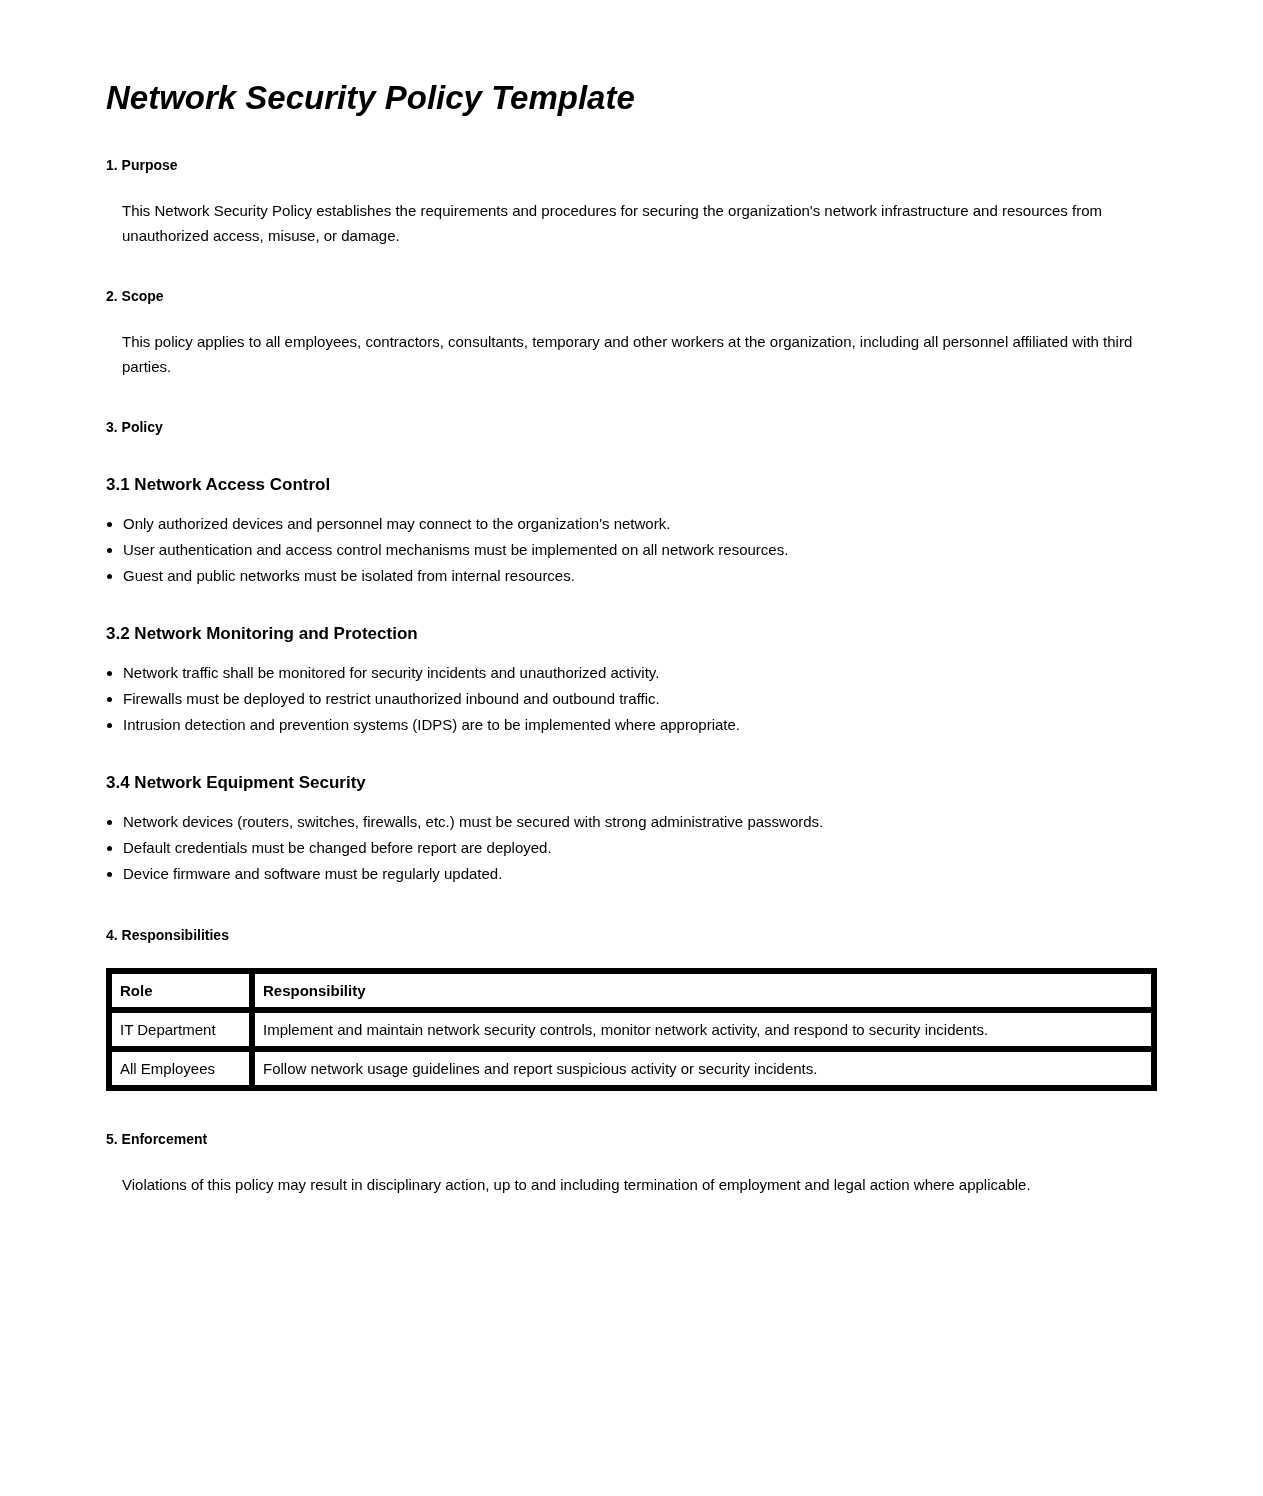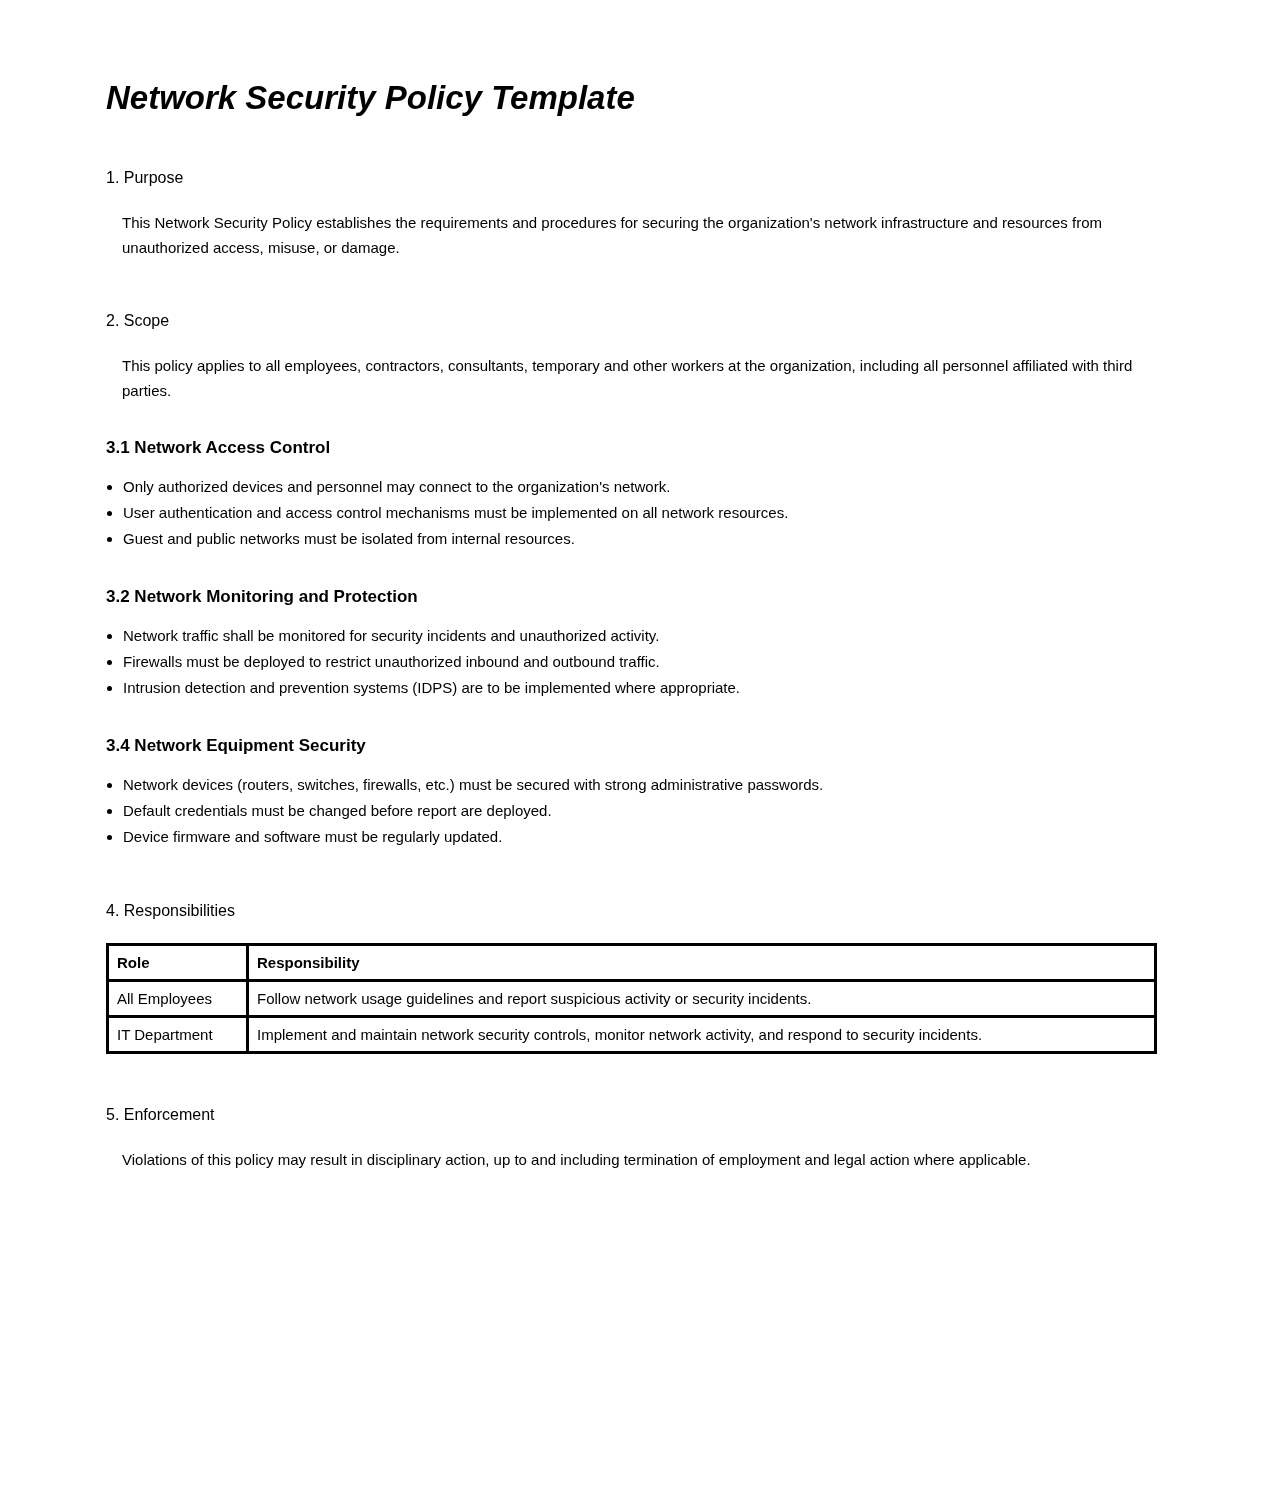--- a/index.html
+++ b/index.html
@@ -18,24 +18,24 @@
     padding: 79px 0 230px;
   }
   h1 {
     font-size: 33px;
     line-height: 38px;
     font-weight: 700;
     margin: 0 0 2px;
     font-style: italic;
   }
   h2 {
-    font-size: 16px;
+    font-size: 14px;
     line-height: 25px;
-    font-weight: 400;
-    margin: 48px 0 20px;
+    font-weight: 700;
+    margin: 36px 0 20px;
   }
   h3 {
     font-size: 17px;
     line-height: 20px;
     font-weight: 700;
     margin: 35px 0 14px;
   }
   p {
     font-size: 15px;
     line-height: 25px;
@@ -49,21 +49,21 @@
   li {
     font-size: 15px;
     line-height: 26px;
   }
   table {
     width: 100%;
     border-collapse: collapse;
     margin: 14px 0 16px;
   }
   th, td {
-    border: 3px solid #000000;
+    border: 6px solid #000000;
     padding: 8px;
     font-size: 15px;
     line-height: 17px;
     text-align: left;
     vertical-align: middle;
   }
   th {
     font-weight: 700;
   }
   .col-role {
@@ -81,20 +81,21 @@
     <h2>1. Purpose</h2>
     <p>This Network Security Policy establishes the requirements and procedures for securing the organization's network infrastructure and resources from unauthorized access, misuse, or damage.</p>
   </section>
 
   <section>
     <h2>2. Scope</h2>
     <p>This policy applies to all employees, contractors, consultants, temporary and other workers at the organization, including all personnel affiliated with third parties.</p>
   </section>
 
   <section>
+    <h2>3. Policy</h2>
 
     <div>
       <h3>3.1 Network Access Control</h3>
       <ul>
         <li>Only authorized devices and personnel may connect to the organization's network.</li>
         <li>User authentication and access control mechanisms must be implemented on all network resources.</li>
         <li>Guest and public networks must be isolated from internal resources.</li>
       </ul>
     </div>
 
@@ -122,26 +123,26 @@
     <h2>4. Responsibilities</h2>
     <table>
       <thead>
         <tr>
           <th class="col-role">Role</th>
           <th>Responsibility</th>
         </tr>
       </thead>
       <tbody>
         <tr>
+          <td>IT Department</td>
+          <td>Implement and maintain network security controls, monitor network activity, and respond to security incidents.</td>
+        </tr>
+        <tr>
           <td>All Employees</td>
           <td>Follow network usage guidelines and report suspicious activity or security incidents.</td>
-        </tr>
-        <tr>
-          <td>IT Department</td>
-          <td>Implement and maintain network security controls, monitor network activity, and respond to security incidents.</td>
         </tr>
       </tbody>
     </table>
   </section>
 
   <section>
     <h2>5. Enforcement</h2>
     <p>Violations of this policy may result in disciplinary action, up to and including termination of employment and legal action where applicable.</p>
   </section>
 

